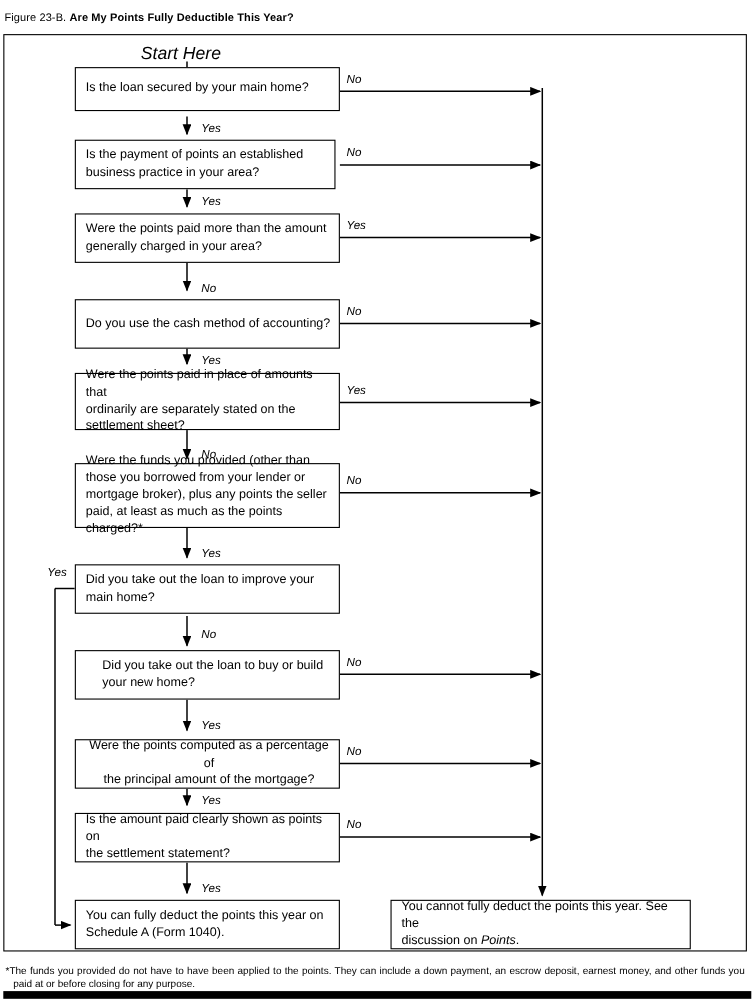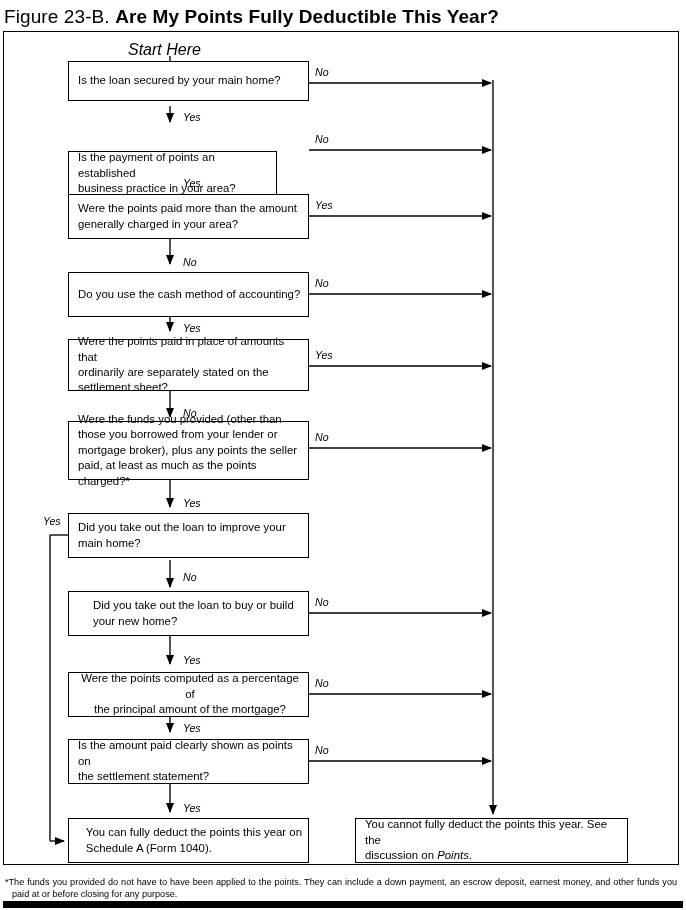--- a/index.html
+++ b/index.html
@@ -19,21 +19,21 @@
     position: absolute;
     left: 0; top: 0;
     width: 686px;
     height: 910px;
   }
   
   .fig-title {
     position: absolute;
     left: 4px;
     top: 8px;
-    font-size: 19px;
+    font-size: 10px;
     line-height: 17px;
     white-space: nowrap;
     letter-spacing: 0.1px;
   }
   .fig-title .fig-num { font-weight: normal; }
   .fig-title .fig-head { font-weight: bold; }
 
   
   .frame {
     position: absolute;
@@ -167,21 +167,21 @@
   </svg>
 
   <div class="start-label" style="left:128px; top:41px;">Start Here</div>
 
   <div class="node" style="left:68px; top:61px; width:241px; height:40px;">
     <div class="node-text">
       <span>Is the loan secured by your main home?</span>
     </div>
   </div>
 
-  <div class="node" style="left:68px; top:127px; width:209px; height:45px;margin-top:24px;">
+  <div class="node" style="left:68px; top:127px; width:237px; height:45px;">
     <div class="node-text">
       <span>Is the payment of points an established</span><br>
       <span>business practice in your area?</span>
     </div>
   </div>
 
   <div class="node" style="left:68px; top:194px; width:241px; height:45px;">
     <div class="node-text">
       <span>Were the points paid more than the amount</span><br>
       <span>generally charged in your area?</span>
@@ -232,21 +232,21 @@
     </div>
   </div>
 
   <div class="node" style="left:68px; top:739px; width:241px; height:45px;">
     <div class="node-text">
       <span>Is the amount paid clearly shown as points on</span><br>
       <span>the settlement statement?</span>
     </div>
   </div>
 
-  <div class="node" style="left:68px; top:818px; width:241px; height:45px;justify-content:flex-end;">
+  <div class="node" style="left:68px; top:818px; width:241px; height:45px;">
     <div class="node-text">
       <span>You can fully deduct the points this year on</span><br>
       <span>Schedule A (Form 1040).</span>
     </div>
   </div>
 
   <div class="node" style="left:355px; top:818px; width:273px; height:45px;">
     <div class="node-text">
       <span>You cannot fully deduct the points this year. See the</span><br>
       <span>discussion on </span><span class="ital">Points</span><span>.</span>

